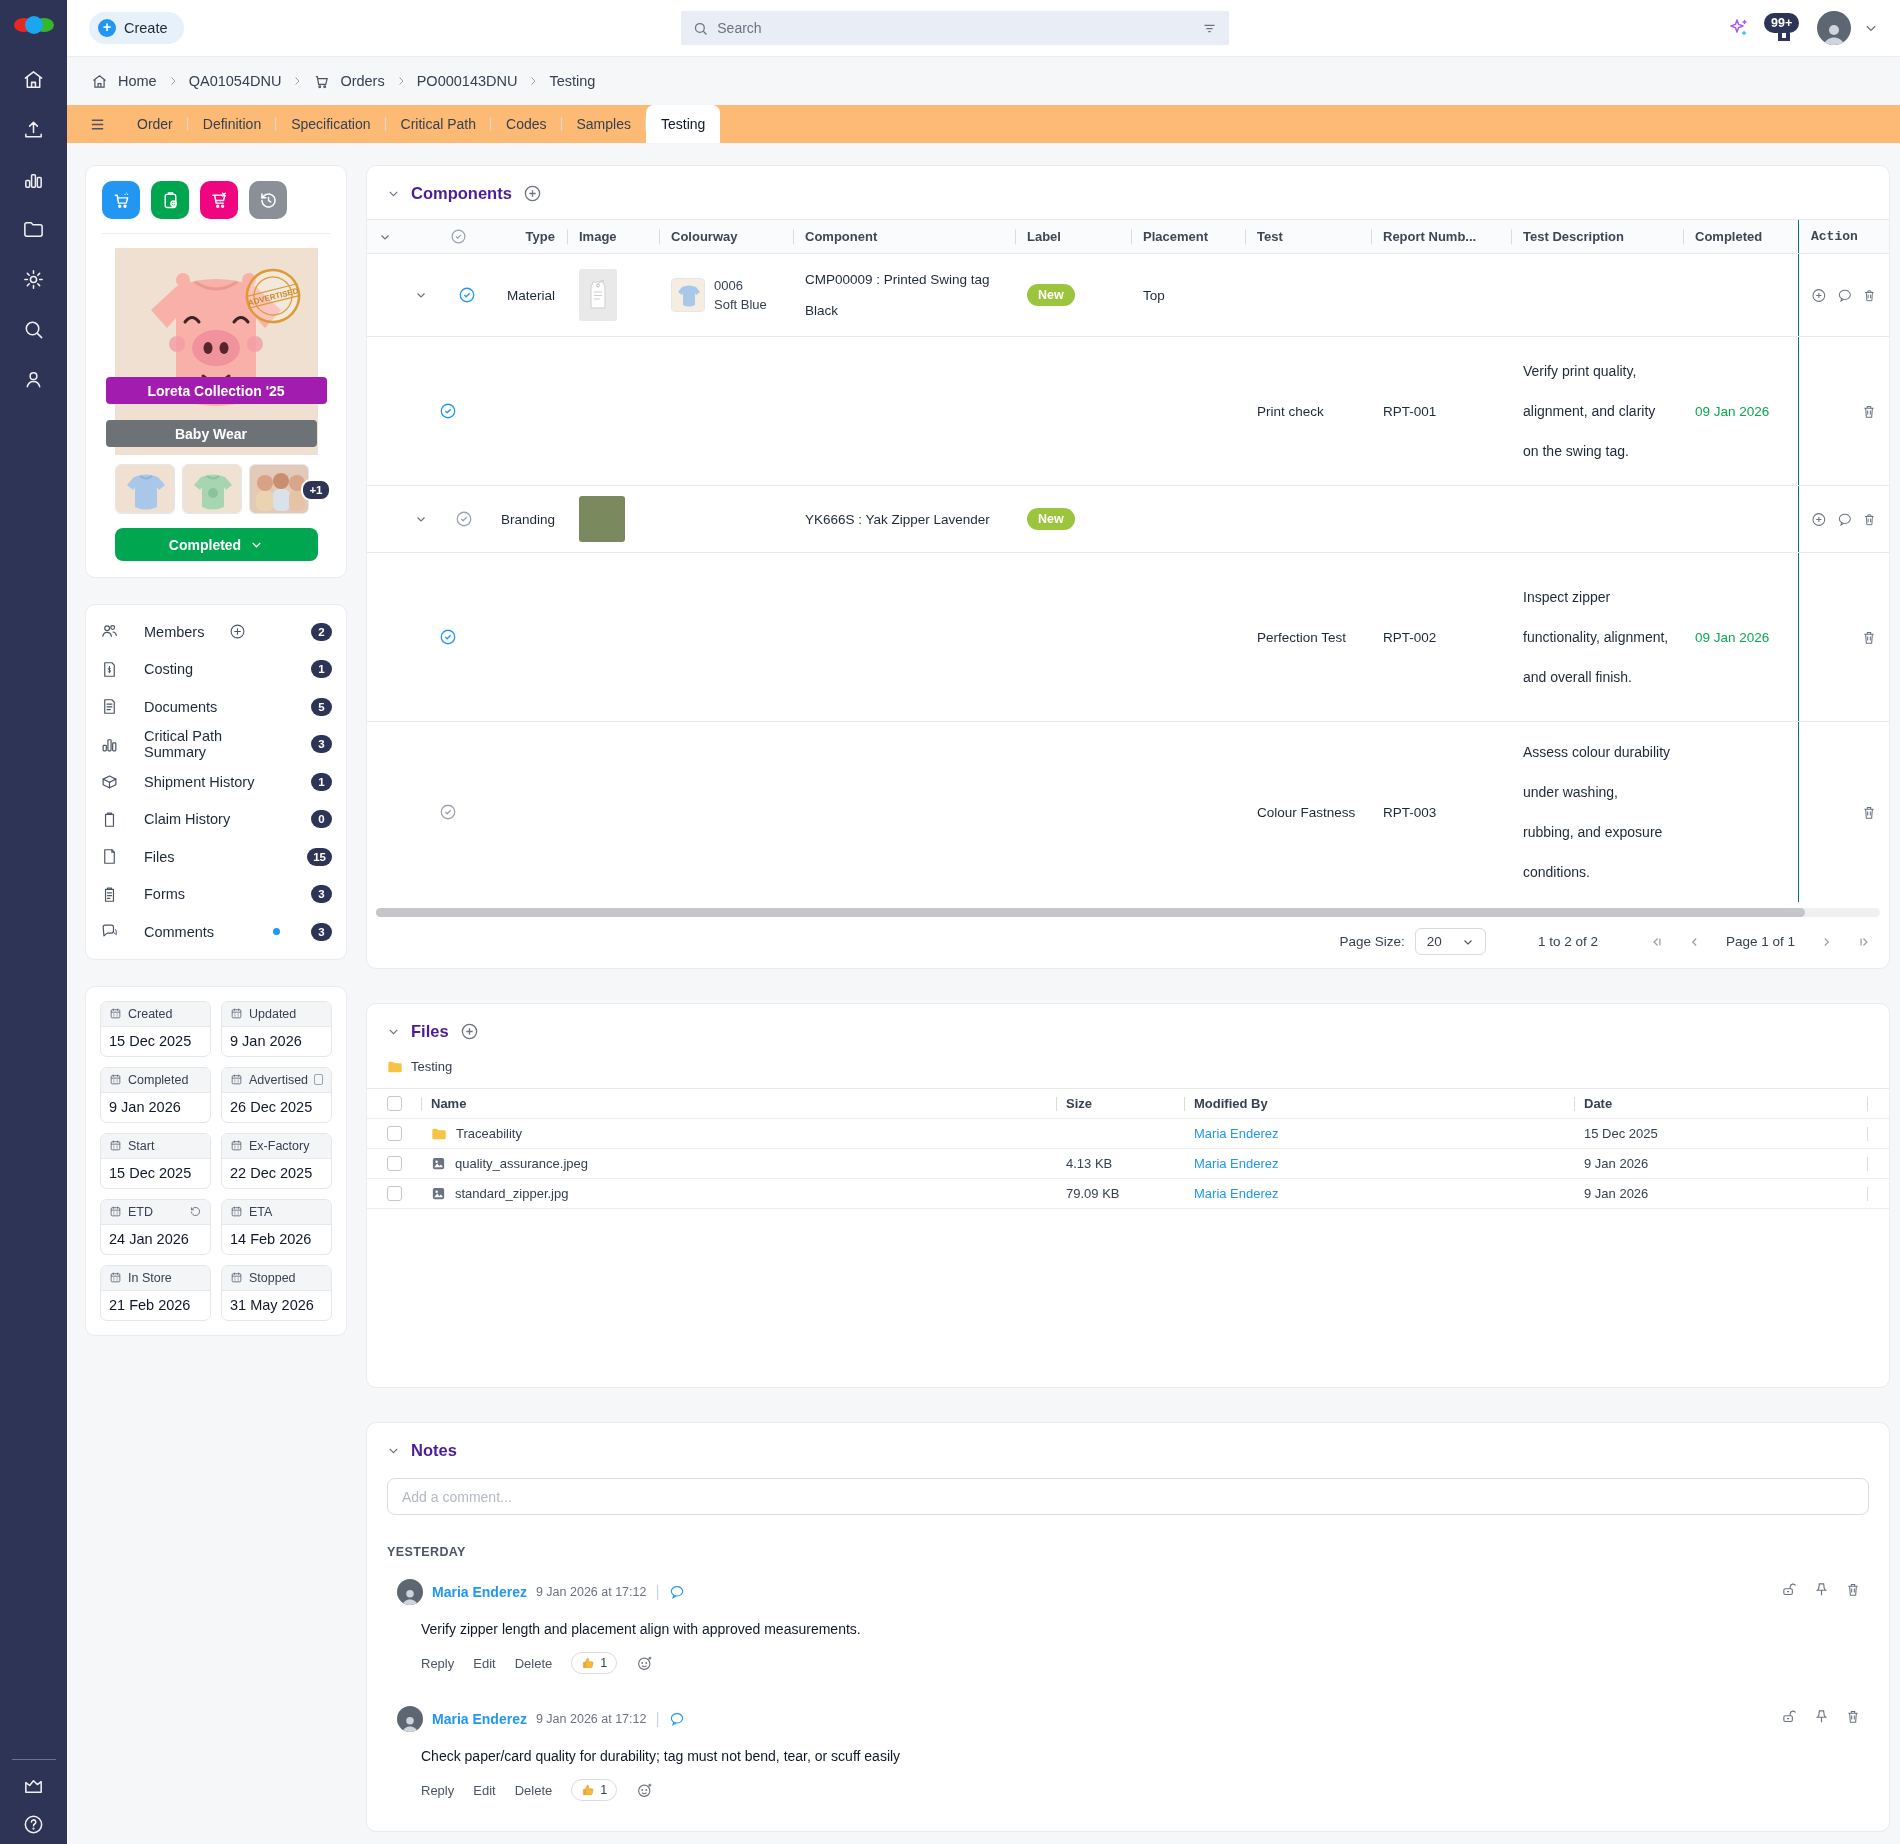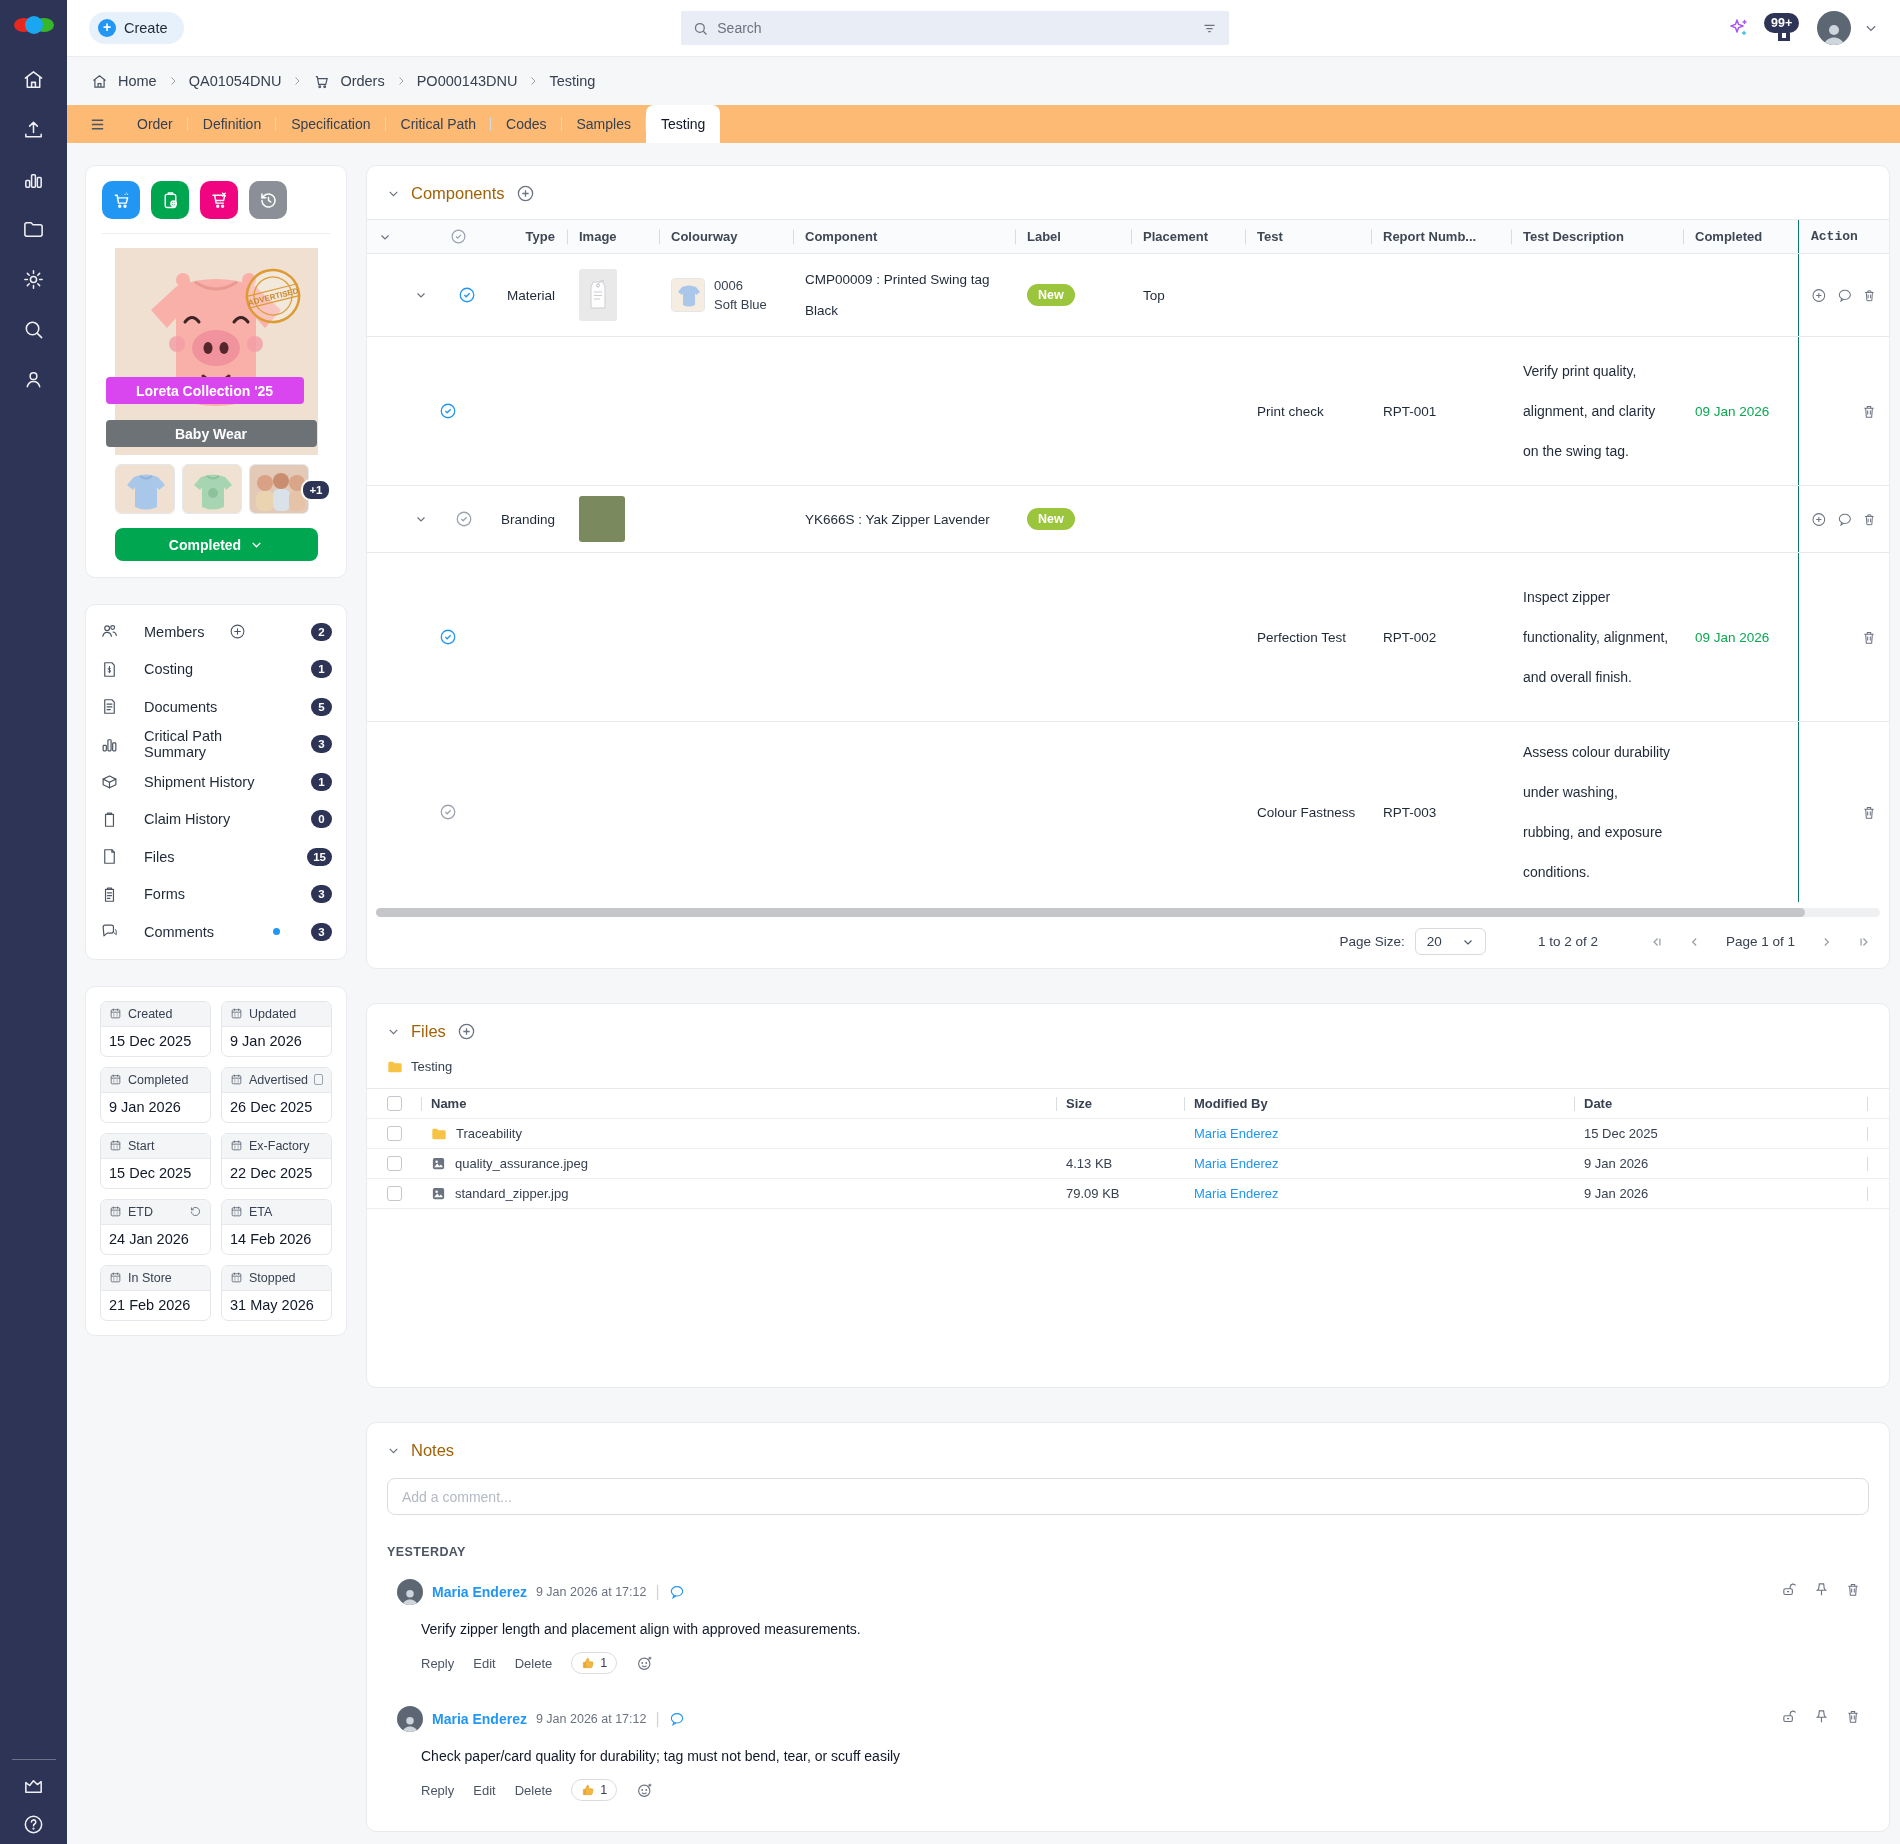--- a/index.html
+++ b/index.html
@@ -49,21 +49,21 @@
 
   
   .prod-card { padding:15px 16px 16px; }
   .actions-row { display:flex; gap:11px; padding-bottom:14px; border-bottom:1px solid #eceef1; }
   .act-btn { width:38px; height:38px; border-radius:10px; display:flex; align-items:center; justify-content:center; cursor:pointer; }
   .act-blue { background:#2196f3; } .act-green { background:#00a550; } .act-pink { background:#f0047f; } .act-gray { background:#8a8f98; }
   .act-btn svg { stroke:#fff; fill:none; stroke-width:1.7; stroke-linecap:round; stroke-linejoin:round; }
   .hero { position:relative; width:203px; margin:14px auto 0; }
   .hero-img { display:block; width:203px; height:207px; }
   .ribbon { position:absolute; left:-9px; color:#fff; font-weight:700; font-size:14px; display:flex; align-items:center; justify-content:center; border-radius:4px; }
-  .ribbon-yellow { top:129px; width:198px; height:27px; background:#d946ef; }
+  .ribbon-yellow { top:129px; width:221px; height:27px; background:#a21caf; }
   .ribbon-gray { top:172px; width:211px; height:27px; background:#6d7277; }
   .thumbs { position:relative; display:flex; gap:7px; margin-top:9px; width:203px; margin-left:auto; margin-right:auto; }
   .thumb { width:60px; height:50px; border:1px solid #e4e6e9; border-radius:6px; overflow:hidden; }
   .thumb svg { display:block; }
   .plus1 { position:absolute; right:-13px; top:15px; background:#2e3456; color:#fff; font-size:11.5px; font-weight:700; border-radius:10px; padding:3px 6px; border:2px solid #fff; }
   .status-btn { margin:14px auto 0; width:203px; height:33px; background:#00a650; border:none; border-radius:8px; color:#fff; font-weight:700; font-size:14px; display:flex; align-items:center; justify-content:center; gap:9px; cursor:pointer; font-family:"Liberation Sans",sans-serif; }
 
   
   .menu-card { padding:8px 14px; }
   .menu-row { display:flex; align-items:center; gap:25px; height:37.5px; font-size:14.5px; color:#1f2937; cursor:pointer; }
@@ -78,21 +78,21 @@
   .dates-grid { display:grid; grid-template-columns:1fr 1fr; gap:10px; }
   .dfield { border:1px solid #e3e6ea; border-radius:7px; overflow:hidden; background:#fff; }
   .df-head { display:flex; align-items:center; gap:6px; padding:5px 8px; background:#f4f5f7; border-bottom:1px solid #e7e9ec; font-size:12.5px; color:#374151; }
   .df-head svg { flex:none; stroke:#4b5563; fill:none; stroke-width:1.4; }
   .df-value { padding:6px 8px 7px; font-size:14.5px; color:#111827; }
   .df-check { margin-left:auto; width:11px; height:11px; border:1.4px solid #9ca3af; border-radius:2px; }
   .df-hist { margin-left:auto; }
 
   
   .section-head { display:flex; align-items:center; gap:11px; padding:18px 20px 16px; }
-  .section-title { font-size:16.5px; font-weight:400; color:#a16207; }
+  .section-title { font-size:16.5px; font-weight:700; color:#4c1d95; }
   .chev-btn svg, .plus-btn svg { display:block; }
 
   
   .crow { display:grid; grid-template-columns:200px 92px 134px 222px 116px 114px 126px 140px 172px 115px 93px; border-top:1px solid #e8eaed; }
   .cc { padding:10px 12px; display:flex; align-items:center; font-size:13.5px; color:#1f2937; position:relative; }
   .chead { background:#fafbfc; }
   .chead .cc { padding:8px 12px; font-size:13px; color:#3f4754; font-weight:700; }
   .chead .cc:not(:first-child):not(.c-action)::before { content:""; position:absolute; left:0; top:50%; transform:translateY(-50%); width:1px; height:15px; background:#d9dcde; }
   .c-first { padding-left:48px; gap:0;justify-content:space-between; }
   .c-first-test { padding-left:72px; }

